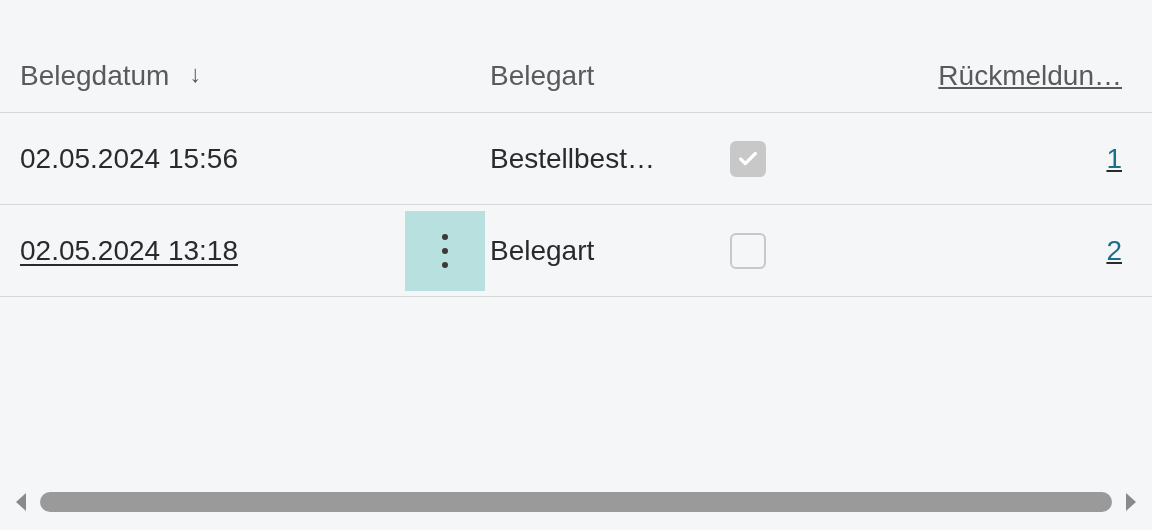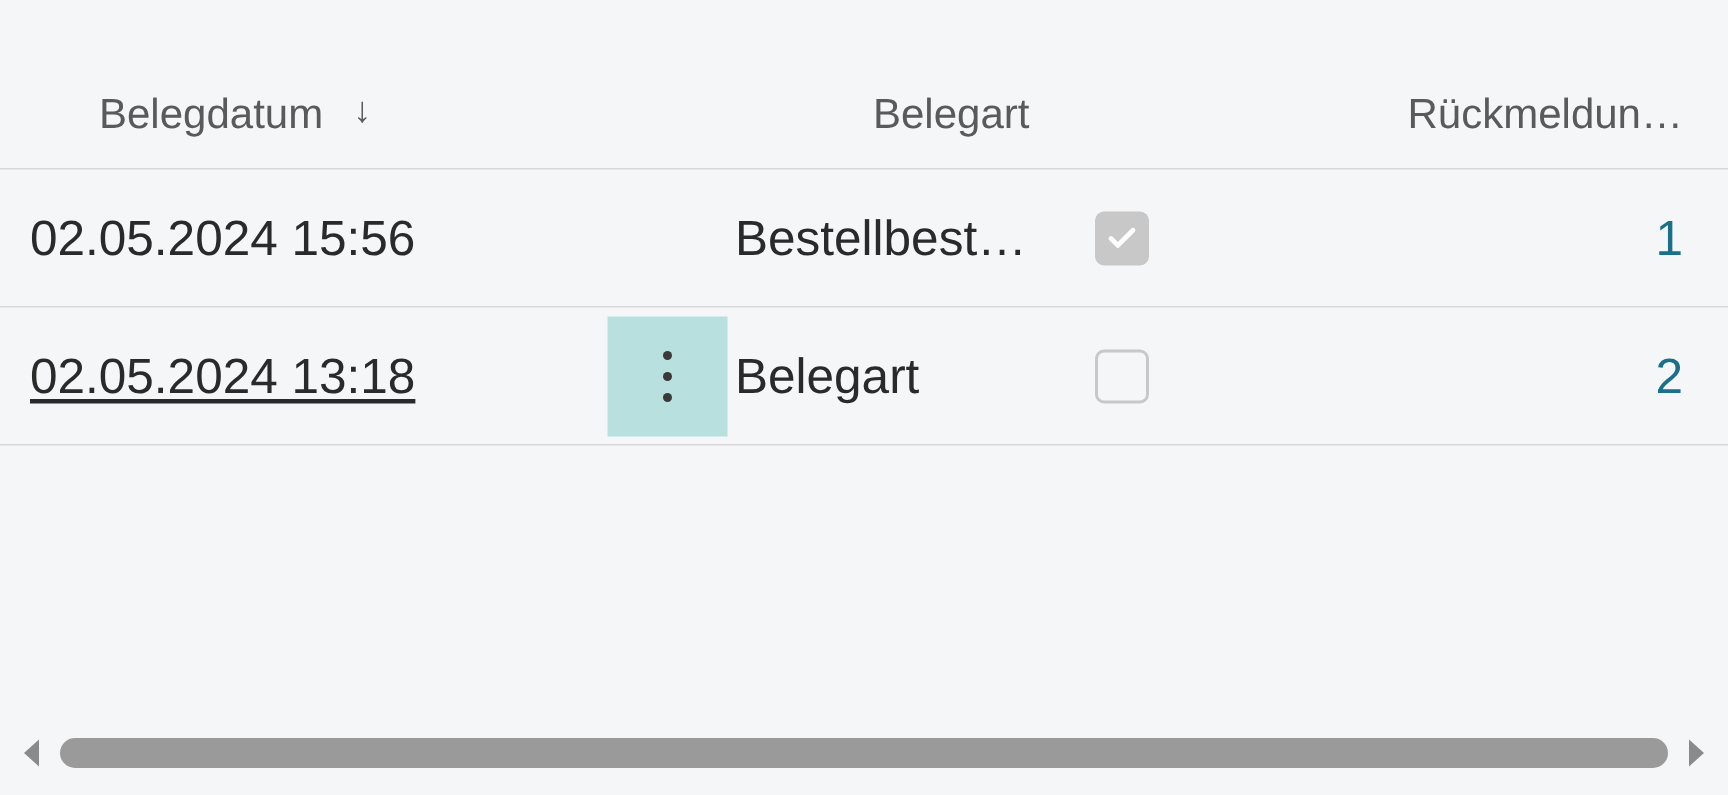--- a/index.html
+++ b/index.html
@@ -28,21 +28,21 @@
       font-size: 28px;
       font-weight: 400;
     }
     .table-row {
       display: flex;
       align-items: center;
       padding: 0 20px;
       height: 92px;
       border-bottom: 1px solid #d8d8d8;
       color: #2a2a2a;
-      font-size: 33px;
+      font-size: 28px;
       position: relative;
     }
     .col-date {
       width: 380px;
       flex-shrink: 0;
     }
     .col-actions {
       width: 90px;
       flex-shrink: 0;
       display: flex;
@@ -60,28 +60,28 @@
       width: 160px;
       flex-shrink: 0;
       display: flex;
       align-items: center;
       justify-content: flex-start;
     }
     .col-rueck {
       flex: 1;
       text-align: right;
       padding-right: 10px;
+      text-decoration: underline;
     }
     .header-cell {
       display: flex;
       align-items: flex-start;
       gap: 20px;
       white-space: nowrap;
       overflow: hidden;
-      margin-left: 46px;
     }
     .sort-arrow {
       font-size: 24px;
       color: #5a5a5a;
     }
     .underlined {
       text-decoration: underline;
       text-underline-offset: 4px;
     }
     .kebab-btn {

